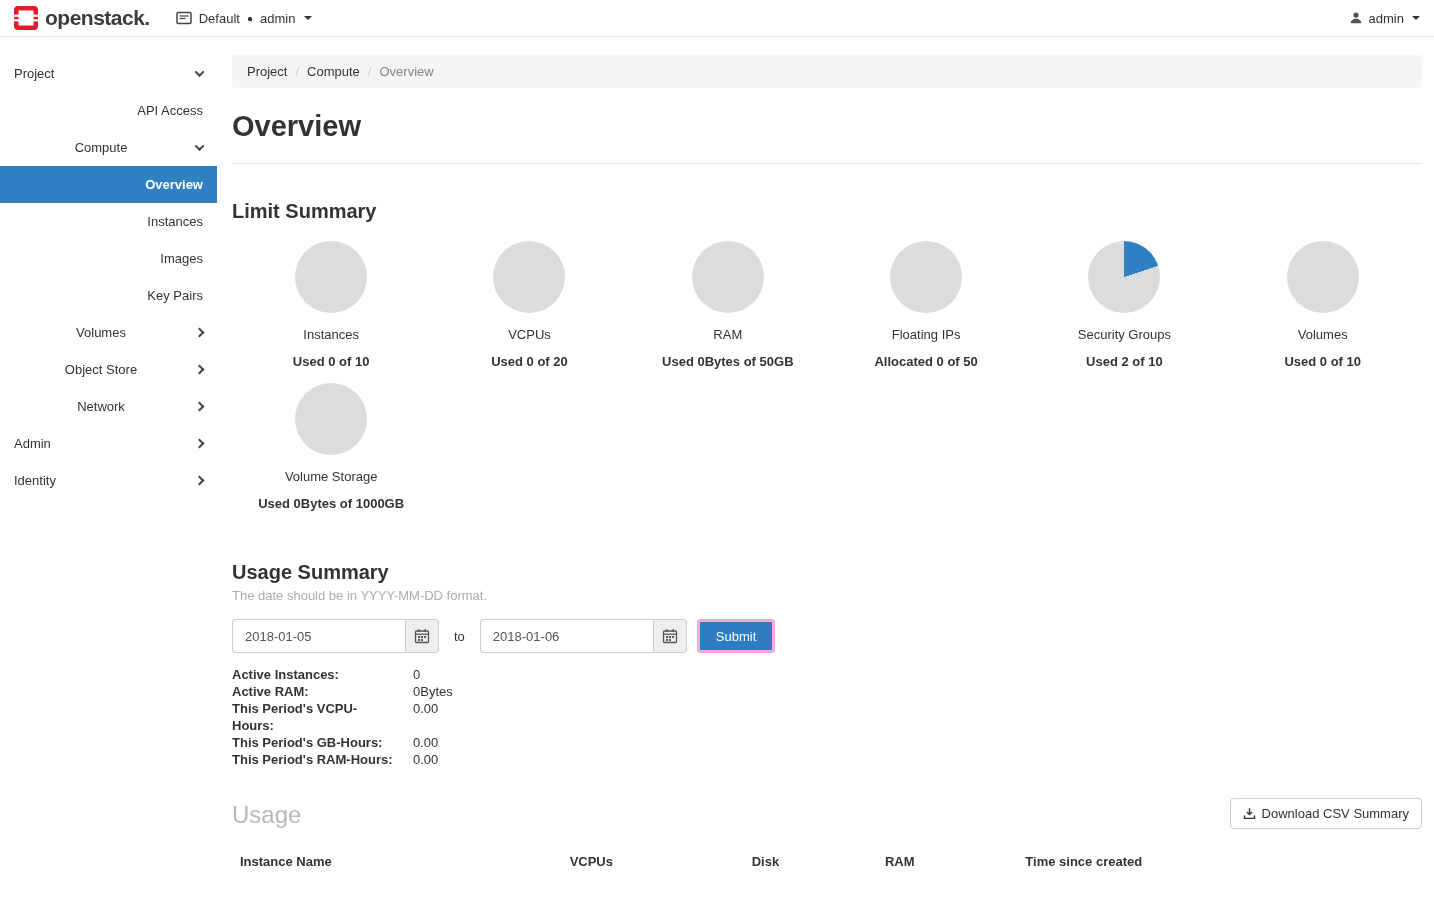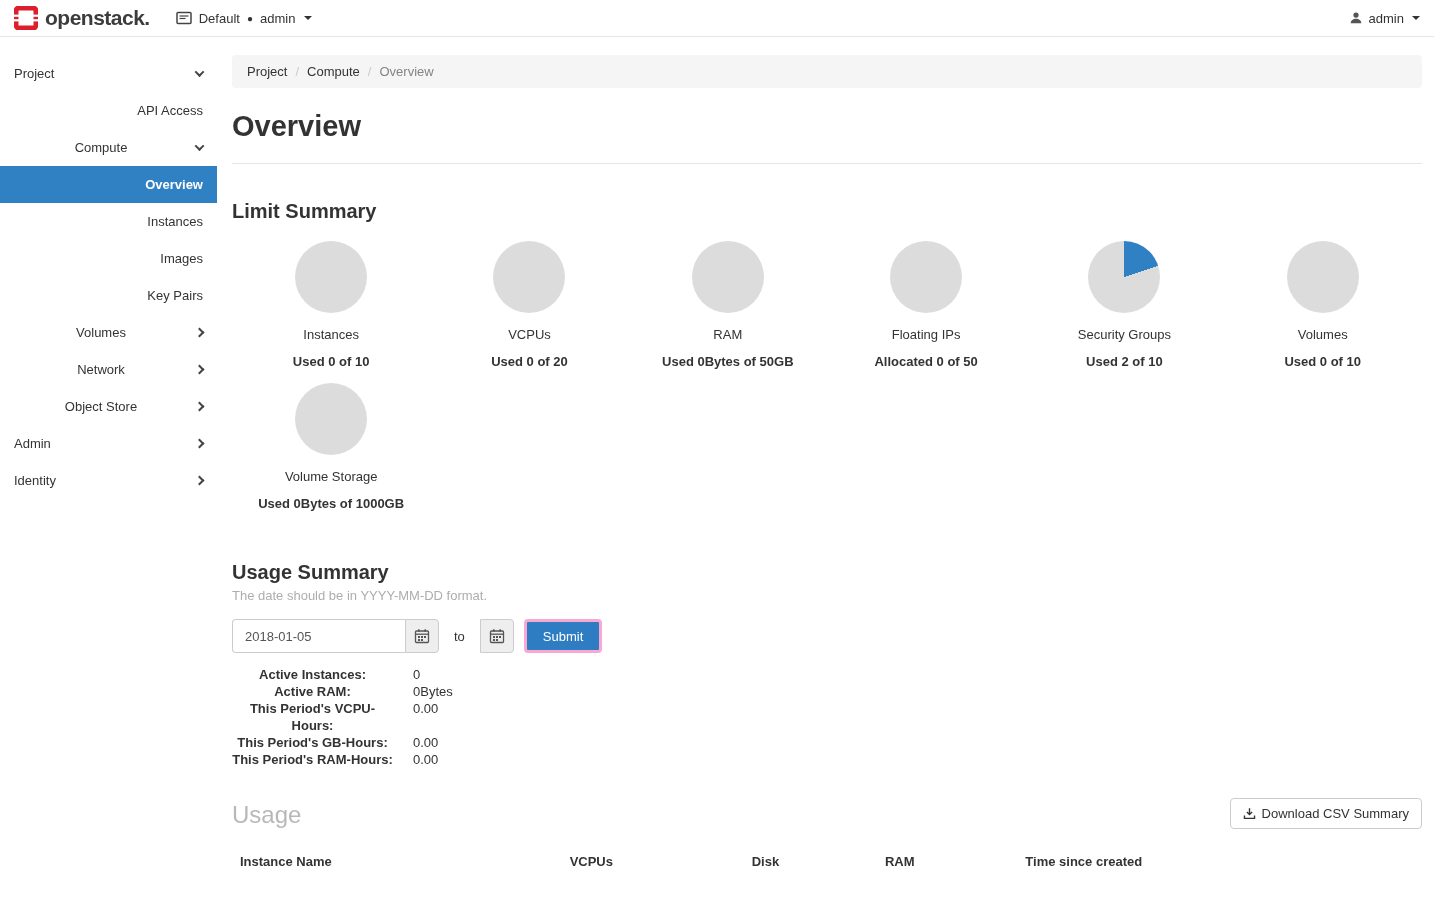--- a/index.html
+++ b/index.html
@@ -62,21 +62,21 @@
     font-family:"Liberation Sans", sans-serif; outline:none; }
   .addon { width:34px; height:34px; background:#eee; border:1px solid #ccc;
     border-radius:0 4px 4px 0; display:flex; align-items:center; justify-content:center; cursor:pointer; }
   .to-label { margin:0 15px; }
   .btn-submit { margin-left:10px; height:34px; padding:0 16px; background:#2e7cc1;
     border:3px solid #f9a8d4; border-radius:4px; color:#fff; font-size:13px;
     font-family:"Liberation Sans", sans-serif; cursor:pointer; }
 
   .stats { margin-top:13px; }
   .stat-row { display:flex; line-height:17px; }
-  .stat-label { width:161px; text-align:center; font-weight:bold; }
+  .stat-label { width:161px; text-align:left; font-weight:bold; }
   .stat-value { padding-left:20px; }
 
   
   .usage-head { display:flex; align-items:flex-end; justify-content:space-between; margin-top:30px; }
   .usage-title { font-size:24px; color:#b8b8b8; }
   .btn-download { display:flex; align-items:center; gap:6px; background:#fff;
     border:1px solid #ccc; border-radius:4px; padding:7px 12px; font-size:13px; color:#333;
     font-family:"Liberation Sans", sans-serif; cursor:pointer; }
   table.usage { width:100%; border-collapse:collapse; margin-top:16px; }
   table.usage th { text-align:left; font-weight:bold; padding:9px 8px; font-size:13px; }
@@ -147,25 +147,25 @@
         <span class="nav-label">Images</span>
       </div>
       <div class="nav-item leaf">
         <span class="nav-label">Key Pairs</span>
       </div>
       <div class="nav-item toggle2">
         <span class="nav-label">Volumes</span>
         <span class="chev right"></span>
       </div>
       <div class="nav-item toggle2">
+        <span class="nav-label">Object Store</span>
+        <span class="chev right"></span>
+      </div>
+      <div class="nav-item toggle2">
         <span class="nav-label">Network</span>
-        <span class="chev right"></span>
-      </div>
-      <div class="nav-item toggle2">
-        <span class="nav-label">Object Store</span>
         <span class="chev right"></span>
       </div>
       <div class="nav-item toggle1">
         <span class="nav-label">Admin</span>
         <span class="chev right"></span>
       </div>
       <div class="nav-item toggle1">
         <span class="nav-label">Identity</span>
         <span class="chev right"></span>
       </div>
@@ -241,20 +241,21 @@
               <rect x="7" y="8" width="2" height="2" fill="#555"></rect>
               <rect x="10" y="8" width="2" height="2" fill="#555"></rect>
               <rect x="4" y="11" width="2" height="2" fill="#555"></rect>
               <rect x="7" y="11" width="2" height="2" fill="#555"></rect>
             </svg>
           </span>
         </div>
       </div>
       <span class="to-label">to</span>
       <div class="input-group">
+        <input class="date-input" value="2018-01-06" style="">
         <div class="addon">
           <span>
             <svg class="ic" width="16" height="16" viewBox="0 0 16 16">
               <rect x="1.5" y="3" width="13" height="11.5" rx="1" fill="none" stroke="#555" stroke-width="1.3"></rect>
               <line x1="1.5" y1="6.2" x2="14.5" y2="6.2" stroke="#555" stroke-width="1.3"></line>
               <line x1="4.8" y1="1.2" x2="4.8" y2="3.8" stroke="#555" stroke-width="1.5"></line>
               <line x1="11.2" y1="1.2" x2="11.2" y2="3.8" stroke="#555" stroke-width="1.5"></line>
               <rect x="4" y="8" width="2" height="2" fill="#555"></rect>
               <rect x="7" y="8" width="2" height="2" fill="#555"></rect>
               <rect x="10" y="8" width="2" height="2" fill="#555"></rect>

